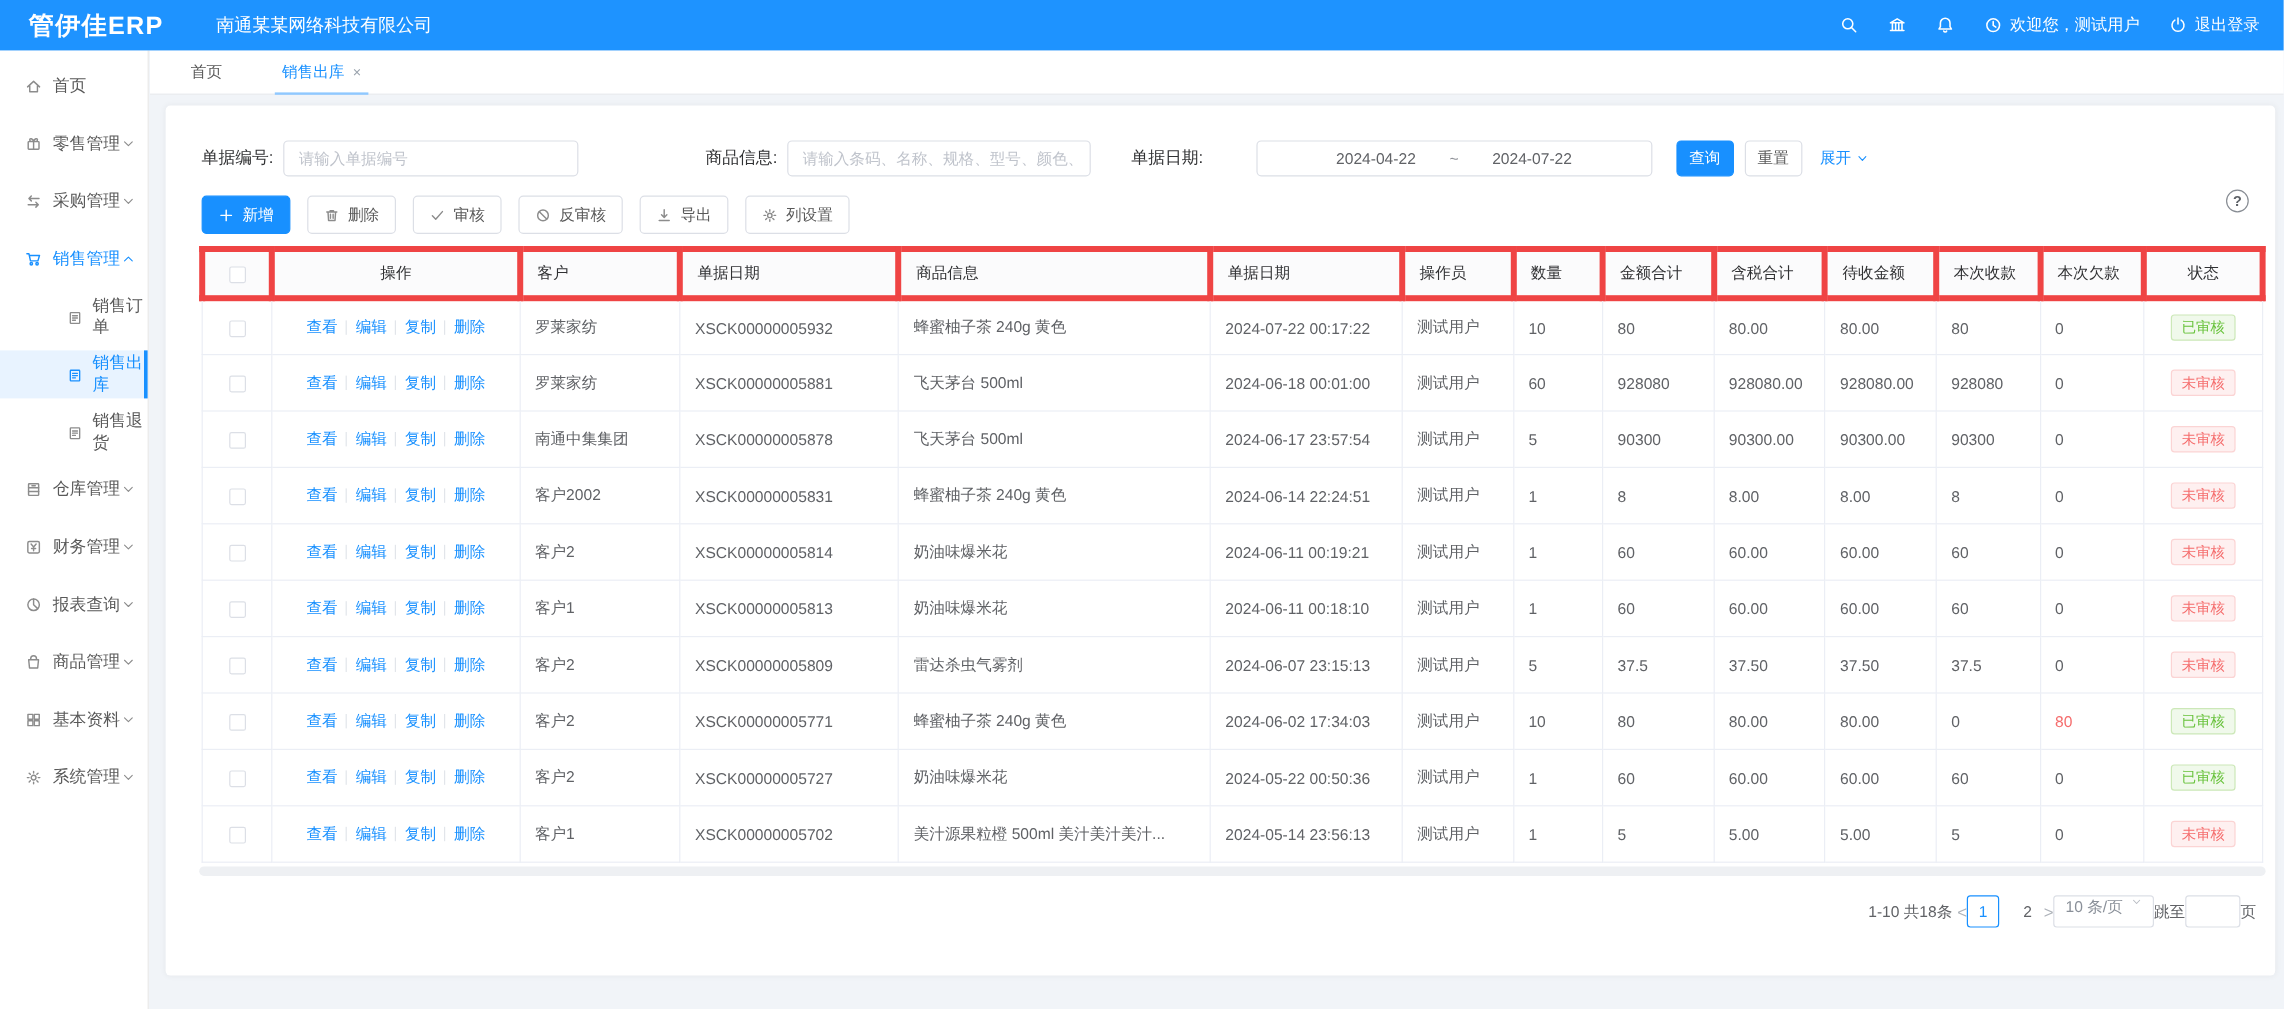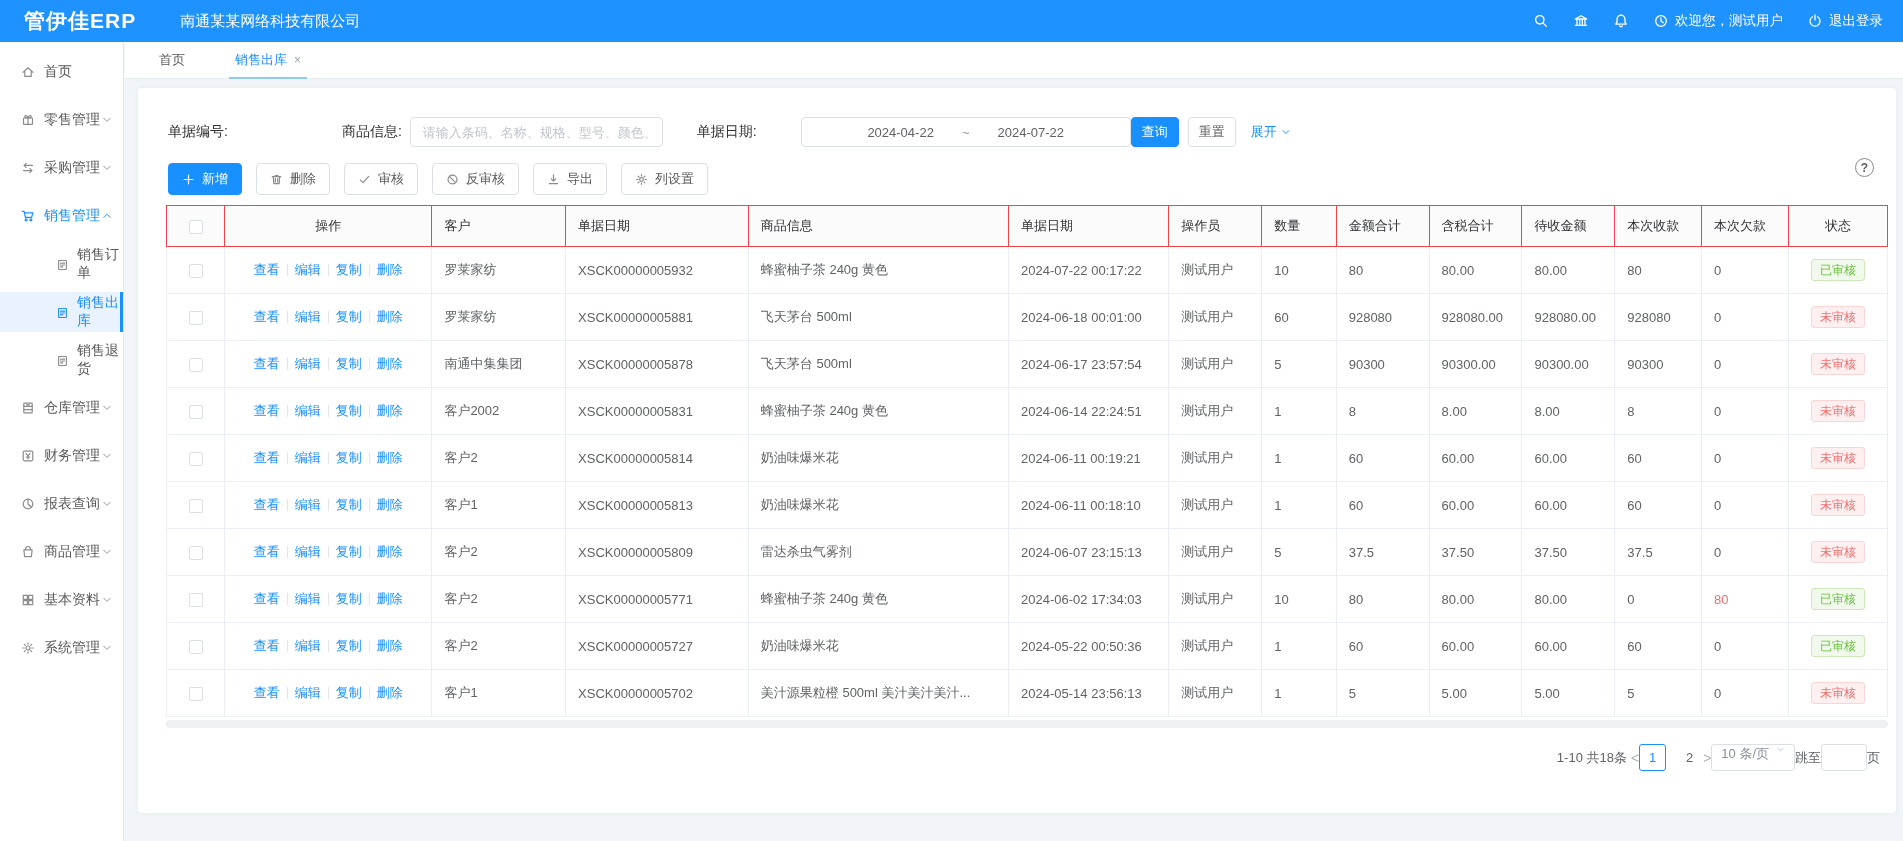--- a/index.html
+++ b/index.html
@@ -53,42 +53,42 @@
   .f-input { height:30px; border:1px solid #dcdfe6; border-radius:4px; padding:0 12px; font-size:13px;
     color:#606266; outline:none; }
   .f-input::placeholder { color:#c0c4cc; }
   .input-bill { width:246px; }
   .input-product { width:253px; }
   .date-box { margin-left:36px; width:330px; height:30px; border:1px solid #dcdfe6; border-radius:4px;
     display:flex; align-items:center; justify-content:center; gap:28px; font-size:13px; color:#606266; cursor:pointer; }
   .date-sep { color:#909399; }
   .btn { height:30px; border-radius:4px; font-size:13px; display:inline-flex; align-items:center;
     justify-content:center; cursor:pointer; }
-  .btn-primary { background:#1890ff; color:#fff; border:1px solid #1890ff; width:48px; }
+  .btn-primary { background:#1890ff; color:#fff; border:1px solid #1890ff; width:48px; margin-left:20px; }
   .btn-plain { background:#fff; color:#595959; border:1px solid #dcdfe6; width:48px; margin-left:9px; }
   .expand-link { margin-left:15px; color:#1890ff; font-size:13px; display:inline-flex; align-items:center;
     gap:4px; cursor:pointer; }
   .expand-link svg { width:10px; height:10px; }
 
   
   .toolbar-row { display:flex; align-items:center; padding:0 30px; margin-top:16px; gap:14px; }
   .tbtn { height:32px; padding:12px 13px; border:1px solid #dcdfe6; border-radius:4px; background:#fff;
     font-size:13px; color:#595959; display:inline-flex; align-items:center; gap:7px; cursor:pointer; }
   .tbtn .tb-i { width:13px; height:13px; display:inline-flex; color:#8c8c8c; }
   .tbtn .tb-i svg { width:13px; height:13px; }
   .tbtn-primary { background:#1890ff; border-color:#1890ff; color:#fff; }
   .tbtn-primary .tb-i { color:#fff; }
   .help-badge { position:absolute; top:70px; right:22px; width:19px; height:19px; border:1.5px solid #878c93;
     border-radius:50%; color:#5c6066; font-size:12px; display:flex; align-items:center; justify-content:center;
     cursor:pointer; font-weight:bold; }
 
   
   .table-wrap { margin:10px 8px 0 28px; }
   table { width:100%; border-collapse:collapse; table-layout:fixed; font-size:13px; }
-  th { height:41px; background:#fbfbfc; color:#303133; font-weight:400; border:1px solid #ef4444;
+  th { height:41px; background:#fbfbfc; color:#303133; font-weight:400; border:5px solid #ef4444;
     text-align:left; padding:0 12px; white-space:nowrap; overflow:hidden; }
   td { height:47px; color:#606266; border:1px solid #ebeef5; padding:0 12px; white-space:nowrap;
     overflow:hidden; text-overflow:ellipsis; background:#fff; }
   .center { text-align:center; }
   .checkbox { display:inline-block; width:14px; height:14px; border:1px solid #dcdfe6; border-radius:2px;
     background:#fff; vertical-align:middle; cursor:pointer; }
   .act-wrap { display:flex; align-items:center; justify-content:center; }
   .act-link { color:#1890ff; cursor:pointer; text-decoration:none; }
   .act-sep { width:1px; height:12px; background:#e2e5ea; margin:0 7px; }
   .badge { display:inline-block; padding:4px 8px; line-height:1; border-radius:3px; font-size:12px; border:1px solid; }
@@ -329,20 +329,21 @@
     <span>销售出库</span>
     <span class="tab-close">×</span>
   </div>
 </nav>
 
 <div class="page">
   <div class="card">
 
     <div class="filter-row">
       <span class="f-label">单据编号:</span>
+      <input class="f-input input-bill" placeholder="请输入单据编号" style="">
       <span class="f-label f-label2">商品信息:</span>
       <input class="f-input input-product" placeholder="请输入条码、名称、规格、型号、颜色、扩展..." style="">
       <span class="f-label f-label3">单据日期:</span>
       <div class="date-box">
         <span>2024-04-22</span>
         <span class="date-sep">~</span>
         <span>2024-07-22</span>
       </div>
       <button class="btn btn-primary">查询</button>
       <button class="btn btn-plain">重置</button>

